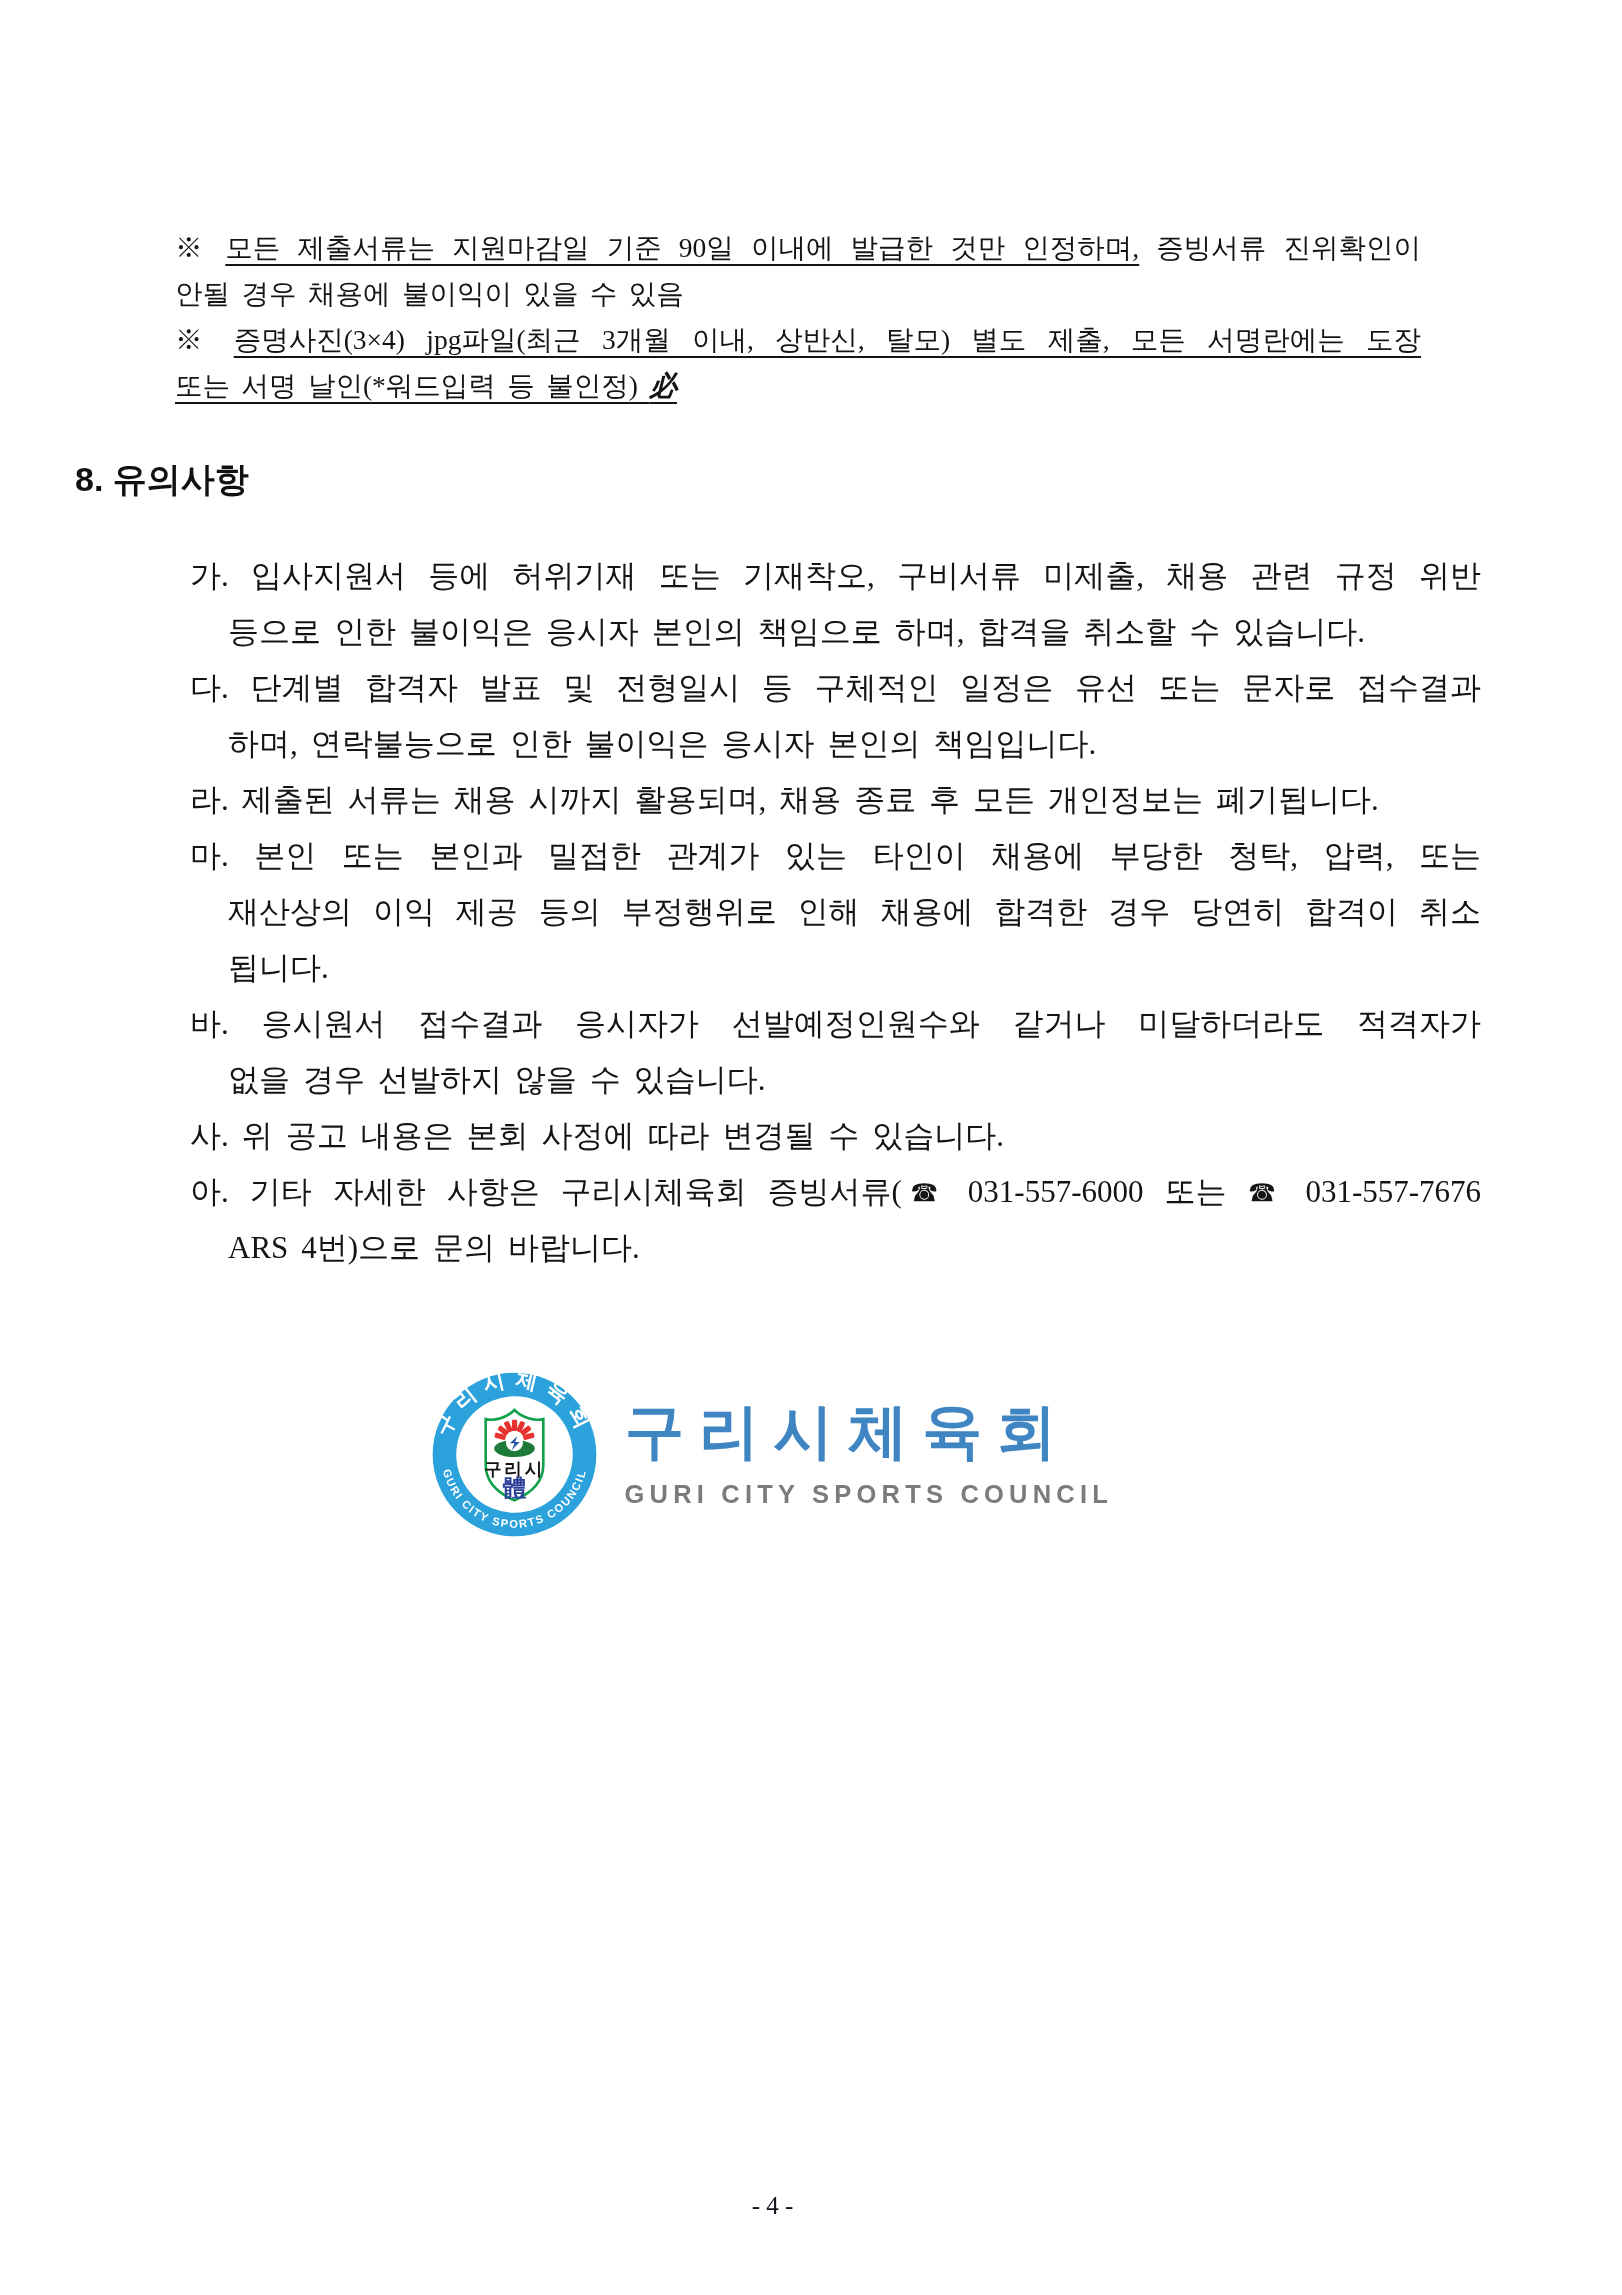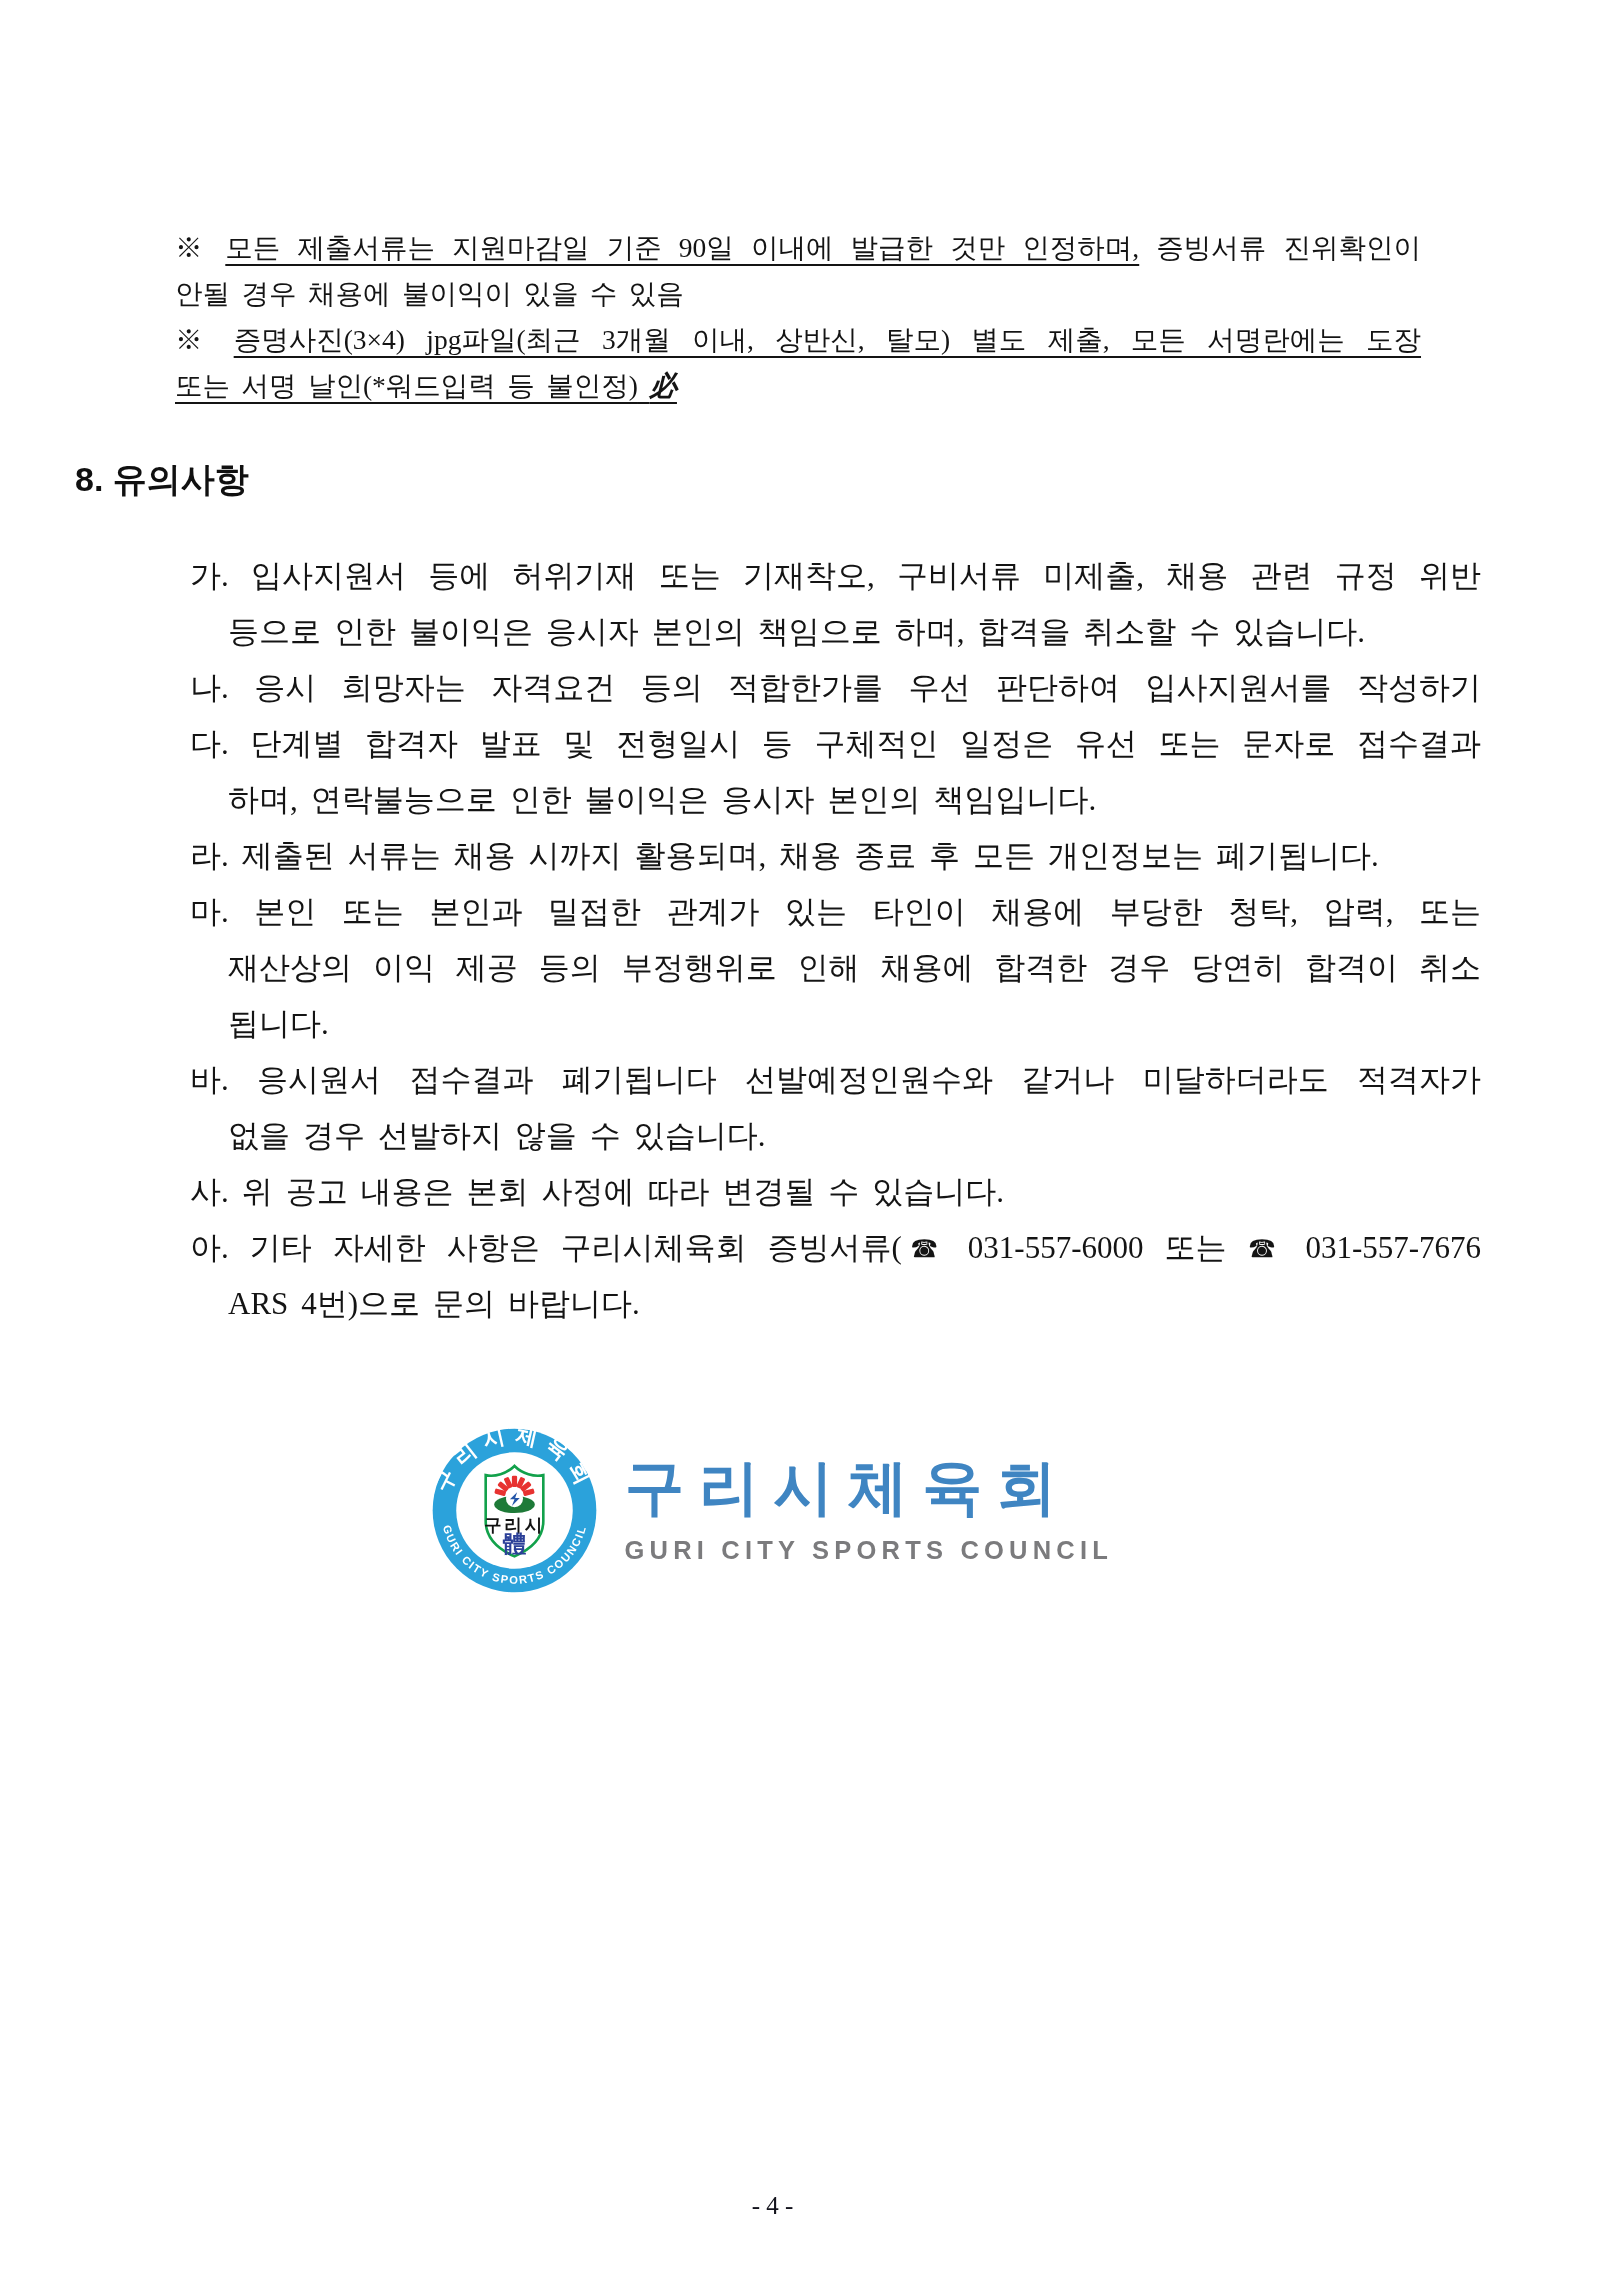--- a/index.html
+++ b/index.html
@@ -109,32 +109,31 @@
     <div class="note-line full"><span class="mk">※</span> <span class="u">증명사진(3×4) jpg파일(최근 3개월 이내, 상반신, 탈모) 별도 제출, 모든 서명란에는 도장</span></div>
     <div class="note-line"><span class="u"><span>또는 서명 날인(*워드입력 등 불인정)</span> <span class="em-char">必</span></span></div>
   </div>
 
   <div class="section-heading"><span>8.</span> <span>유의사항</span></div>
 
   <div class="items">
     <div class="item-line ml full"><span class="mk">가.</span> <span>입사지원서 등에 허위기재 또는 기재착오, 구비서류 미제출, 채용 관련 규정 위반</span></div>
     <div class="item-line cont"><span>등으로 인한 불이익은 응시자 본인의 책임으로 하며, 합격을 취소할 수 있습니다.</span></div>
 
-    <div class="item-line ml full"><span class="mk">나.</span> <span>응시 희망자는 자격요건 등의 적합한가를 우선 판단하여 입사지원서를 작성하기</span></div>
 
     <div class="item-line ml full"><span class="mk">다.</span> <span>단계별 합격자 발표 및 전형일시 등 구체적인 일정은 유선 또는 문자로 접수결과</span></div>
     <div class="item-line cont"><span>하며, 연락불능으로 인한 불이익은 응시자 본인의 책임입니다.</span></div>
 
     <div class="item-line ml"><span class="mk">라.</span> <span>제출된 서류는 채용 시까지 활용되며, 채용 종료 후 모든 개인정보는 폐기됩니다.</span></div>
 
     <div class="item-line ml full"><span class="mk">마.</span> <span>본인 또는 본인과 밀접한 관계가 있는 타인이 채용에 부당한 청탁, 압력, 또는</span></div>
     <div class="item-line cont full"><span>재산상의 이익 제공 등의 부정행위로 인해 채용에 합격한 경우 당연히 합격이 취소</span></div>
     <div class="item-line cont"><span>됩니다.</span></div>
 
-    <div class="item-line ml full"><span class="mk">바.</span> <span>응시원서 접수결과 폐기됩니다 선발예정인원수와 같거나 미달하더라도 적격자가</span></div>
+    <div class="item-line ml full"><span class="mk">바.</span> <span>응시원서 접수결과 응시자가 선발예정인원수와 같거나 미달하더라도 적격자가</span></div>
     <div class="item-line cont"><span>없을 경우 선발하지 않을 수 있습니다.</span></div>
 
     <div class="item-line ml"><span class="mk">사.</span> <span>위 공고 내용은 본회 사정에 따라 변경될 수 있습니다.</span></div>
 
     <div class="item-line ml full"><span class="mk">아.</span> <span>기타 자세한 사항은 구리시체육회 증빙서류(</span><span class="phone">☎</span> <span>031-557-6000 또는</span> <span class="phone">☎</span> <span>031-557-7676</span></div>
     <div class="item-line cont"><span>ARS 4번)으로 문의 바랍니다.</span></div>
   </div>
 
   <div class="logo-row">
     <svg class="emblem" viewBox="0 0 252 252" xmlns="http://www.w3.org/2000/svg" aria-hidden="true">

